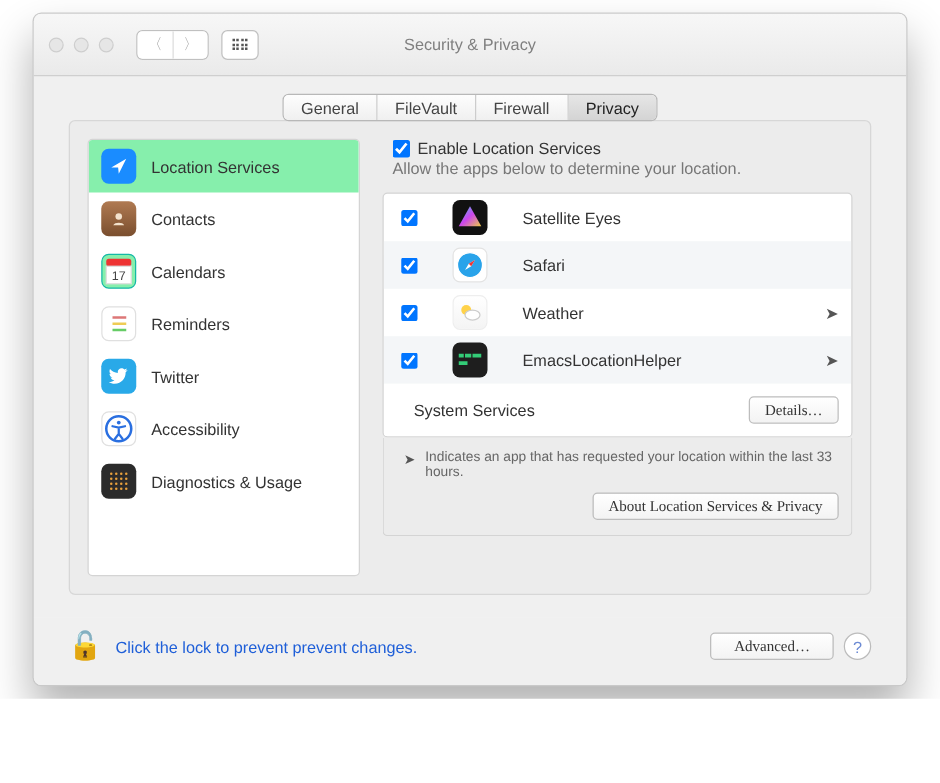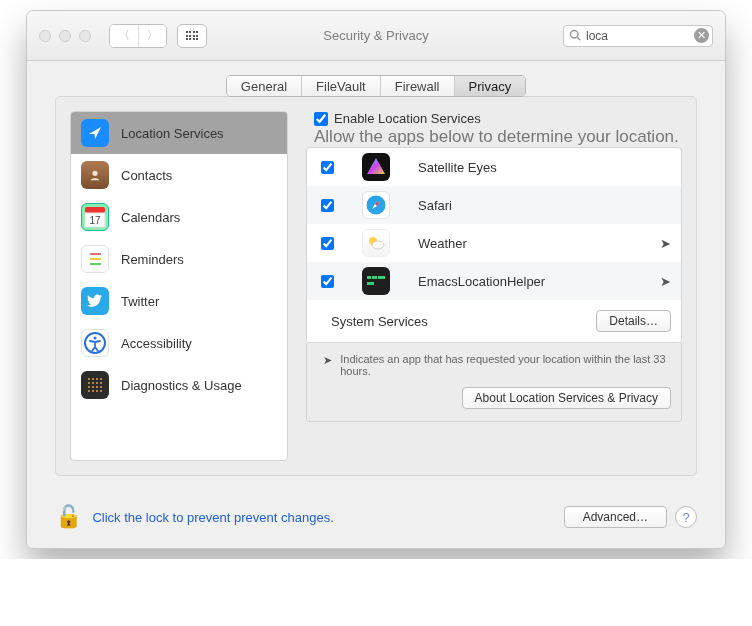--- a/index.html
+++ b/index.html
@@ -54,35 +54,35 @@
     margin-top:-1px;
     display:flex; gap:18px;
     border:1px solid #d7d7d7;
     background:#ececec;
     border-radius:5px;
     padding:14px;
     min-height:380px;
   }
   .sidebar { width:218px; background:#fff; border:1px solid #d4d4d4; border-radius:4px; overflow:hidden;}
   .sidebar-row{ display:flex; align-items:center; gap:12px; padding:7px 10px; cursor:default;}
-  .sidebar-row.selected{ background:#a3a3a3;}
+  .sidebar-row.selected{ background:#86efac;}
   .sicon{ width:28px; height:28px; border-radius:6px; display:flex; align-items:center; justify-content:center; flex:none;}
   .content { flex:1; display:flex; flex-direction:column;}
   .enable { display:flex; align-items:center; gap:6px; padding:0 0 1px 8px;}
   .enable input{ width:14px; height:14px;}
-  .subtext{ padding:0 0 0 8px; font-size:17px; color:#777;}
+  .subtext{ padding:0 0 12px 8px; font-size:13px; color:#777;}
   .applist{ border:1px solid #d4d4d4; border-radius:4px; background:#fff; overflow:hidden;}
   .approw{ display:flex; align-items:center; padding:5px 10px 5px 14px; gap:28px;}
   .approw:nth-child(even){ background:#f4f6f8;}
   .approw input{ width:13px;height:13px;}
   .appicon{ width:28px;height:28px;border-radius:6px;display:flex;align-items:center;justify-content:center;flex:none;}
   .approw .name{ flex:1; color:#333;}
   .indic{ color:#555; font-size:13px;}
   .sysrow{ display:flex; align-items:center; justify-content:space-between; padding:10px 10px 10px 24px; background:#fff;}
-  .btn{ height:22px; border:1px solid #bdbdbd; border-radius:4px; background:linear-gradient(#fff,#f3f3f3); padding:0 12px; font-size:12px; color:#333; cursor:default;}
+  .btn{ height:22px; border:1px solid #bdbdbd; border-radius:4px; background:linear-gradient(#fff,#f3f3f3); padding:0 12px; font-size:12px; color:#333; cursor:default;font-family:Liberation Serif, serif;}
   .notewrap{ border:1px solid #d4d4d4; border-top:none; border-radius:0 0 4px 4px; padding:10px 10px 12px 10px; background:#ececec;}
   .noterow{ display:flex; gap:8px; font-size:11px; color:#666;}
   .noterow .arr{ color:#555; margin-left:6px; margin-top:1px;}
   .aboutrow{ display:flex; justify-content:flex-end; margin-top:10px;}
   .footer{ display:flex; align-items:center; justify-content:space-between; padding:10px 28px 18px 28px; background:#f0f0f0;}
   .lockrow{ display:flex; align-items:center; gap:10px;}
   .lockicon{ font-size:22px;}
   .locklabel{ color:#1f5fd8; font-size:13px;}
   .help{ width:22px;height:22px;border:1px solid #bcbcbc;border-radius:50%;display:flex;align-items:center;justify-content:center;color:#6d8bd4;font-size:13px;background:#fff;margin-left:8px;}
   .footer-right{display:flex;align-items:center;}
@@ -117,30 +117,20 @@
           <span></span>
           <span></span>
           <span></span>
         <span></span>
           <span></span>
           <span></span>
           <span></span>
       </div>
     </div>
     <div class="title">Security &amp; Privacy</div>
-    <div class="search">
-      <span class="mag">
-        <svg width="12" height="12" viewBox="0 0 16 16">
-            <circle cx="7" cy="7" r="5" fill="none" stroke="#9a9a9a" stroke-width="2"></circle>
-            <line x1="11" y1="11" x2="15" y2="15" stroke="#9a9a9a" stroke-width="2"></line>
-          </svg>
-      </span>
-      <input type="text" value="loca" style="">
-      <span class="clear">✕</span>
-    </div>
   </div>
 
   <div class="body">
     <div class="tabs">
       <div class="seg">
         <button class="tab">General</button>
         <button class="tab">FileVault</button>
         <button class="tab">Firewall</button>
         <button class="tab active">Privacy</button>
       </div>

